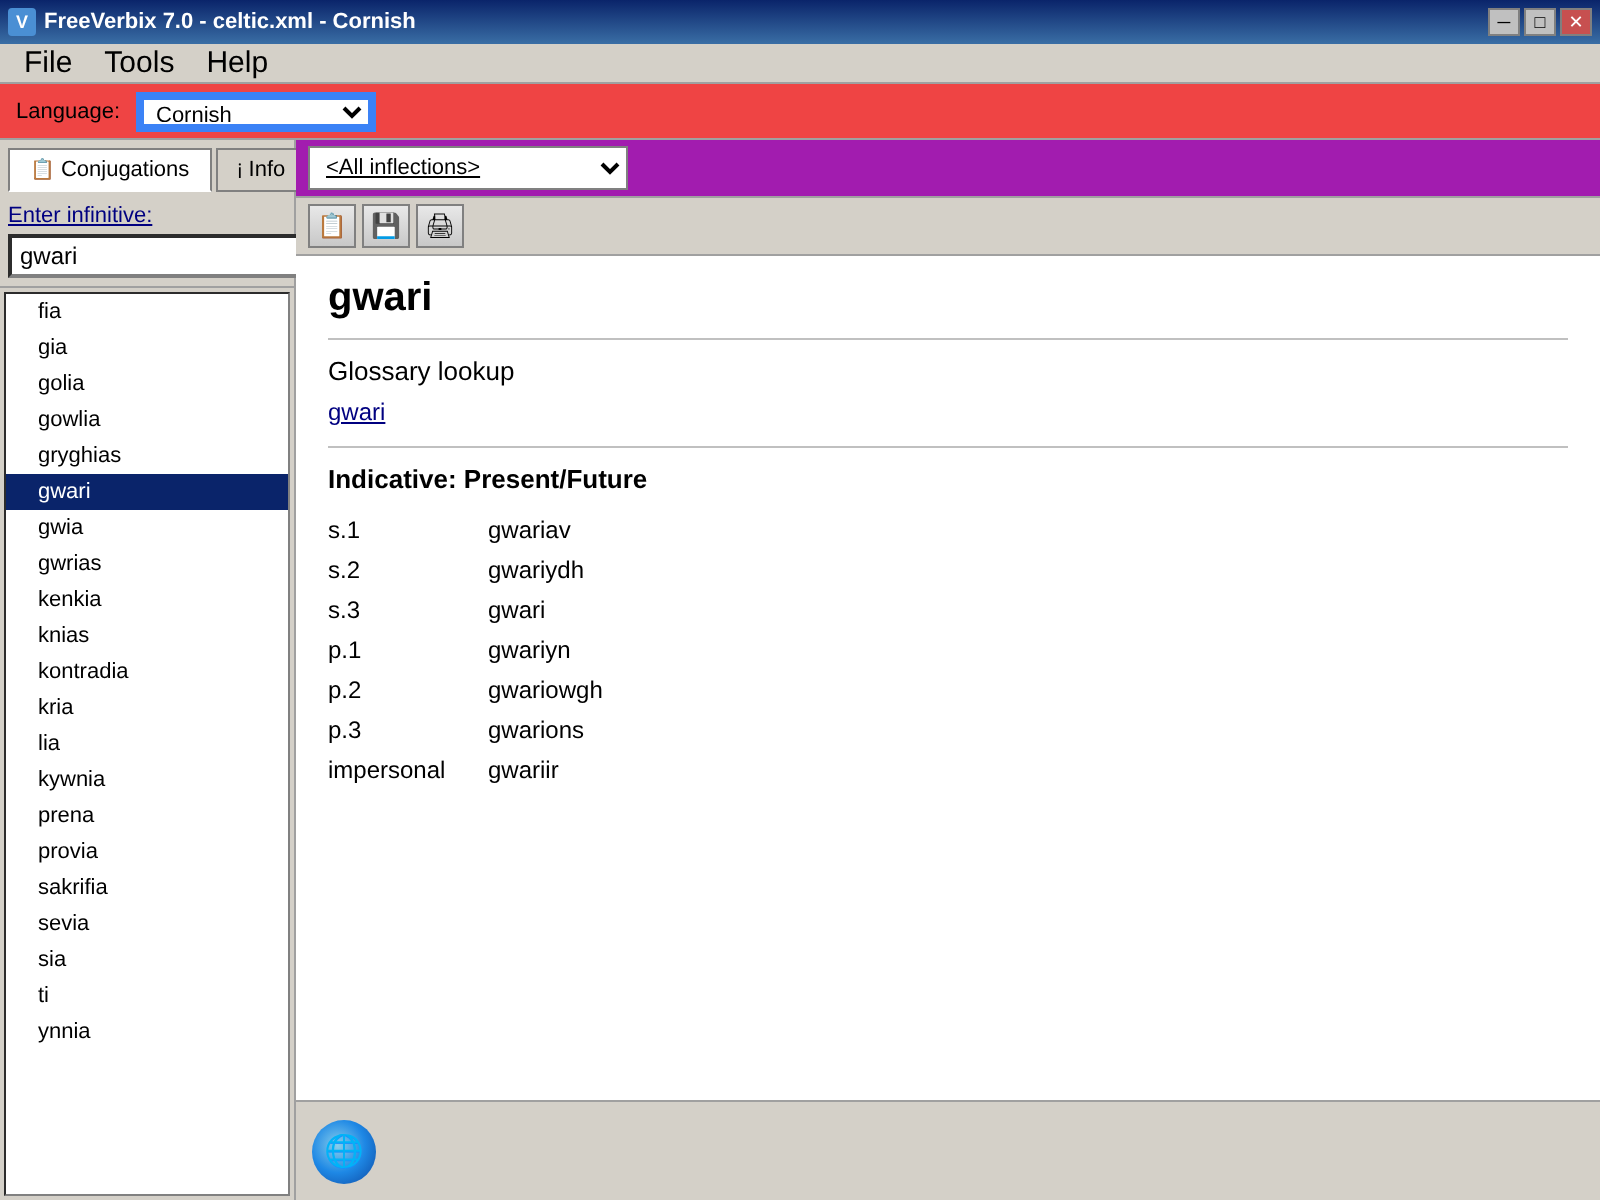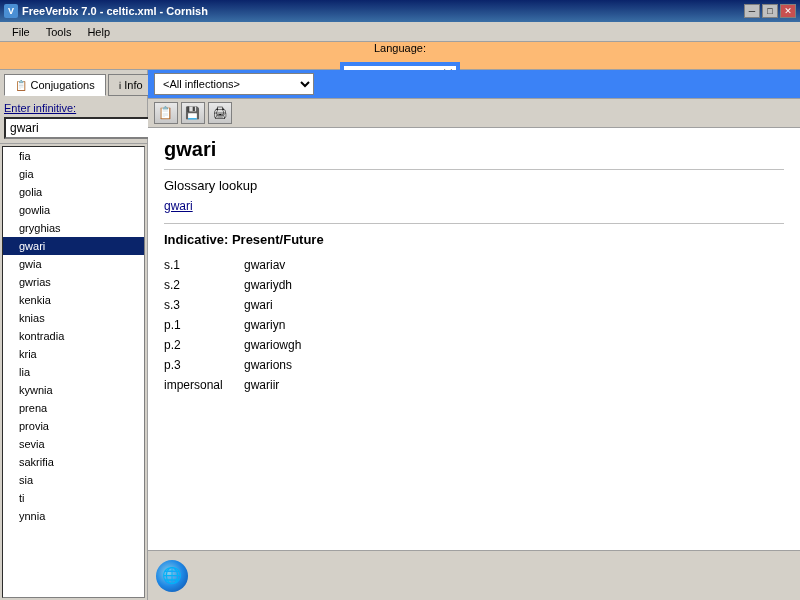--- a/index.html
+++ b/index.html
@@ -63,34 +63,33 @@
     .menu-bar {
       background: #d4d0c8;
       height: 20px;
       display: flex;
       align-items: center;
       padding: 0 4px;
       border-bottom: 1px solid #a0a0a0;
     }
     .menu-item {
       padding: 2px 8px;
-      font-size: 11px;
+      font-size: 15px;
       cursor: pointer;
     }
 
     
     .language-bar {
-      background: #fdba74;
+      background: #ef4444;
       height: 28px;
       display: flex;
       align-items: center;
       padding: 0 8px;
       gap: 8px;
       border-bottom: 1px solid #a0a0a0;
-      flex-direction: column;
     }
     .language-label {
       font-size: 11px;
     }
     .language-select {
       width: 120px;
       height: 20px;
       font-size: 11px;
       background: white;
       border: 4px solid #3b82f6;
@@ -199,26 +198,27 @@
     
     .right-panel {
       flex: 1;
       display: flex;
       flex-direction: column;
       background: white;
     }
 
     
     .right-toolbar {
-      background: #3b82f6;
+      background: #a21caf;
       padding: 3px 6px;
       display: flex;
       align-items: center;
       gap: 4px;
       border-bottom: 1px solid #a0a0a0;
+      text-decoration: underline;
     }
     .inflection-select {
       width: 160px;
       height: 22px;
       font-size: 11px;
       background: white;
       border: 1px solid #808080;
       padding: 1px 4px;
     }
 
@@ -407,22 +407,22 @@
           <div class="word-item">gwia</div>
           <div class="word-item">gwrias</div>
           <div class="word-item">kenkia</div>
           <div class="word-item">knias</div>
           <div class="word-item">kontradia</div>
           <div class="word-item">kria</div>
           <div class="word-item">lia</div>
           <div class="word-item">kywnia</div>
           <div class="word-item">prena</div>
           <div class="word-item">provia</div>
+          <div class="word-item">sakrifia</div>
           <div class="word-item">sevia</div>
-          <div class="word-item">sakrifia</div>
           <div class="word-item">sia</div>
           <div class="word-item">ti</div>
           <div class="word-item">ynnia</div>
         </div>
     </div>
 
   </div>
 
   <div class="right-panel">
 

